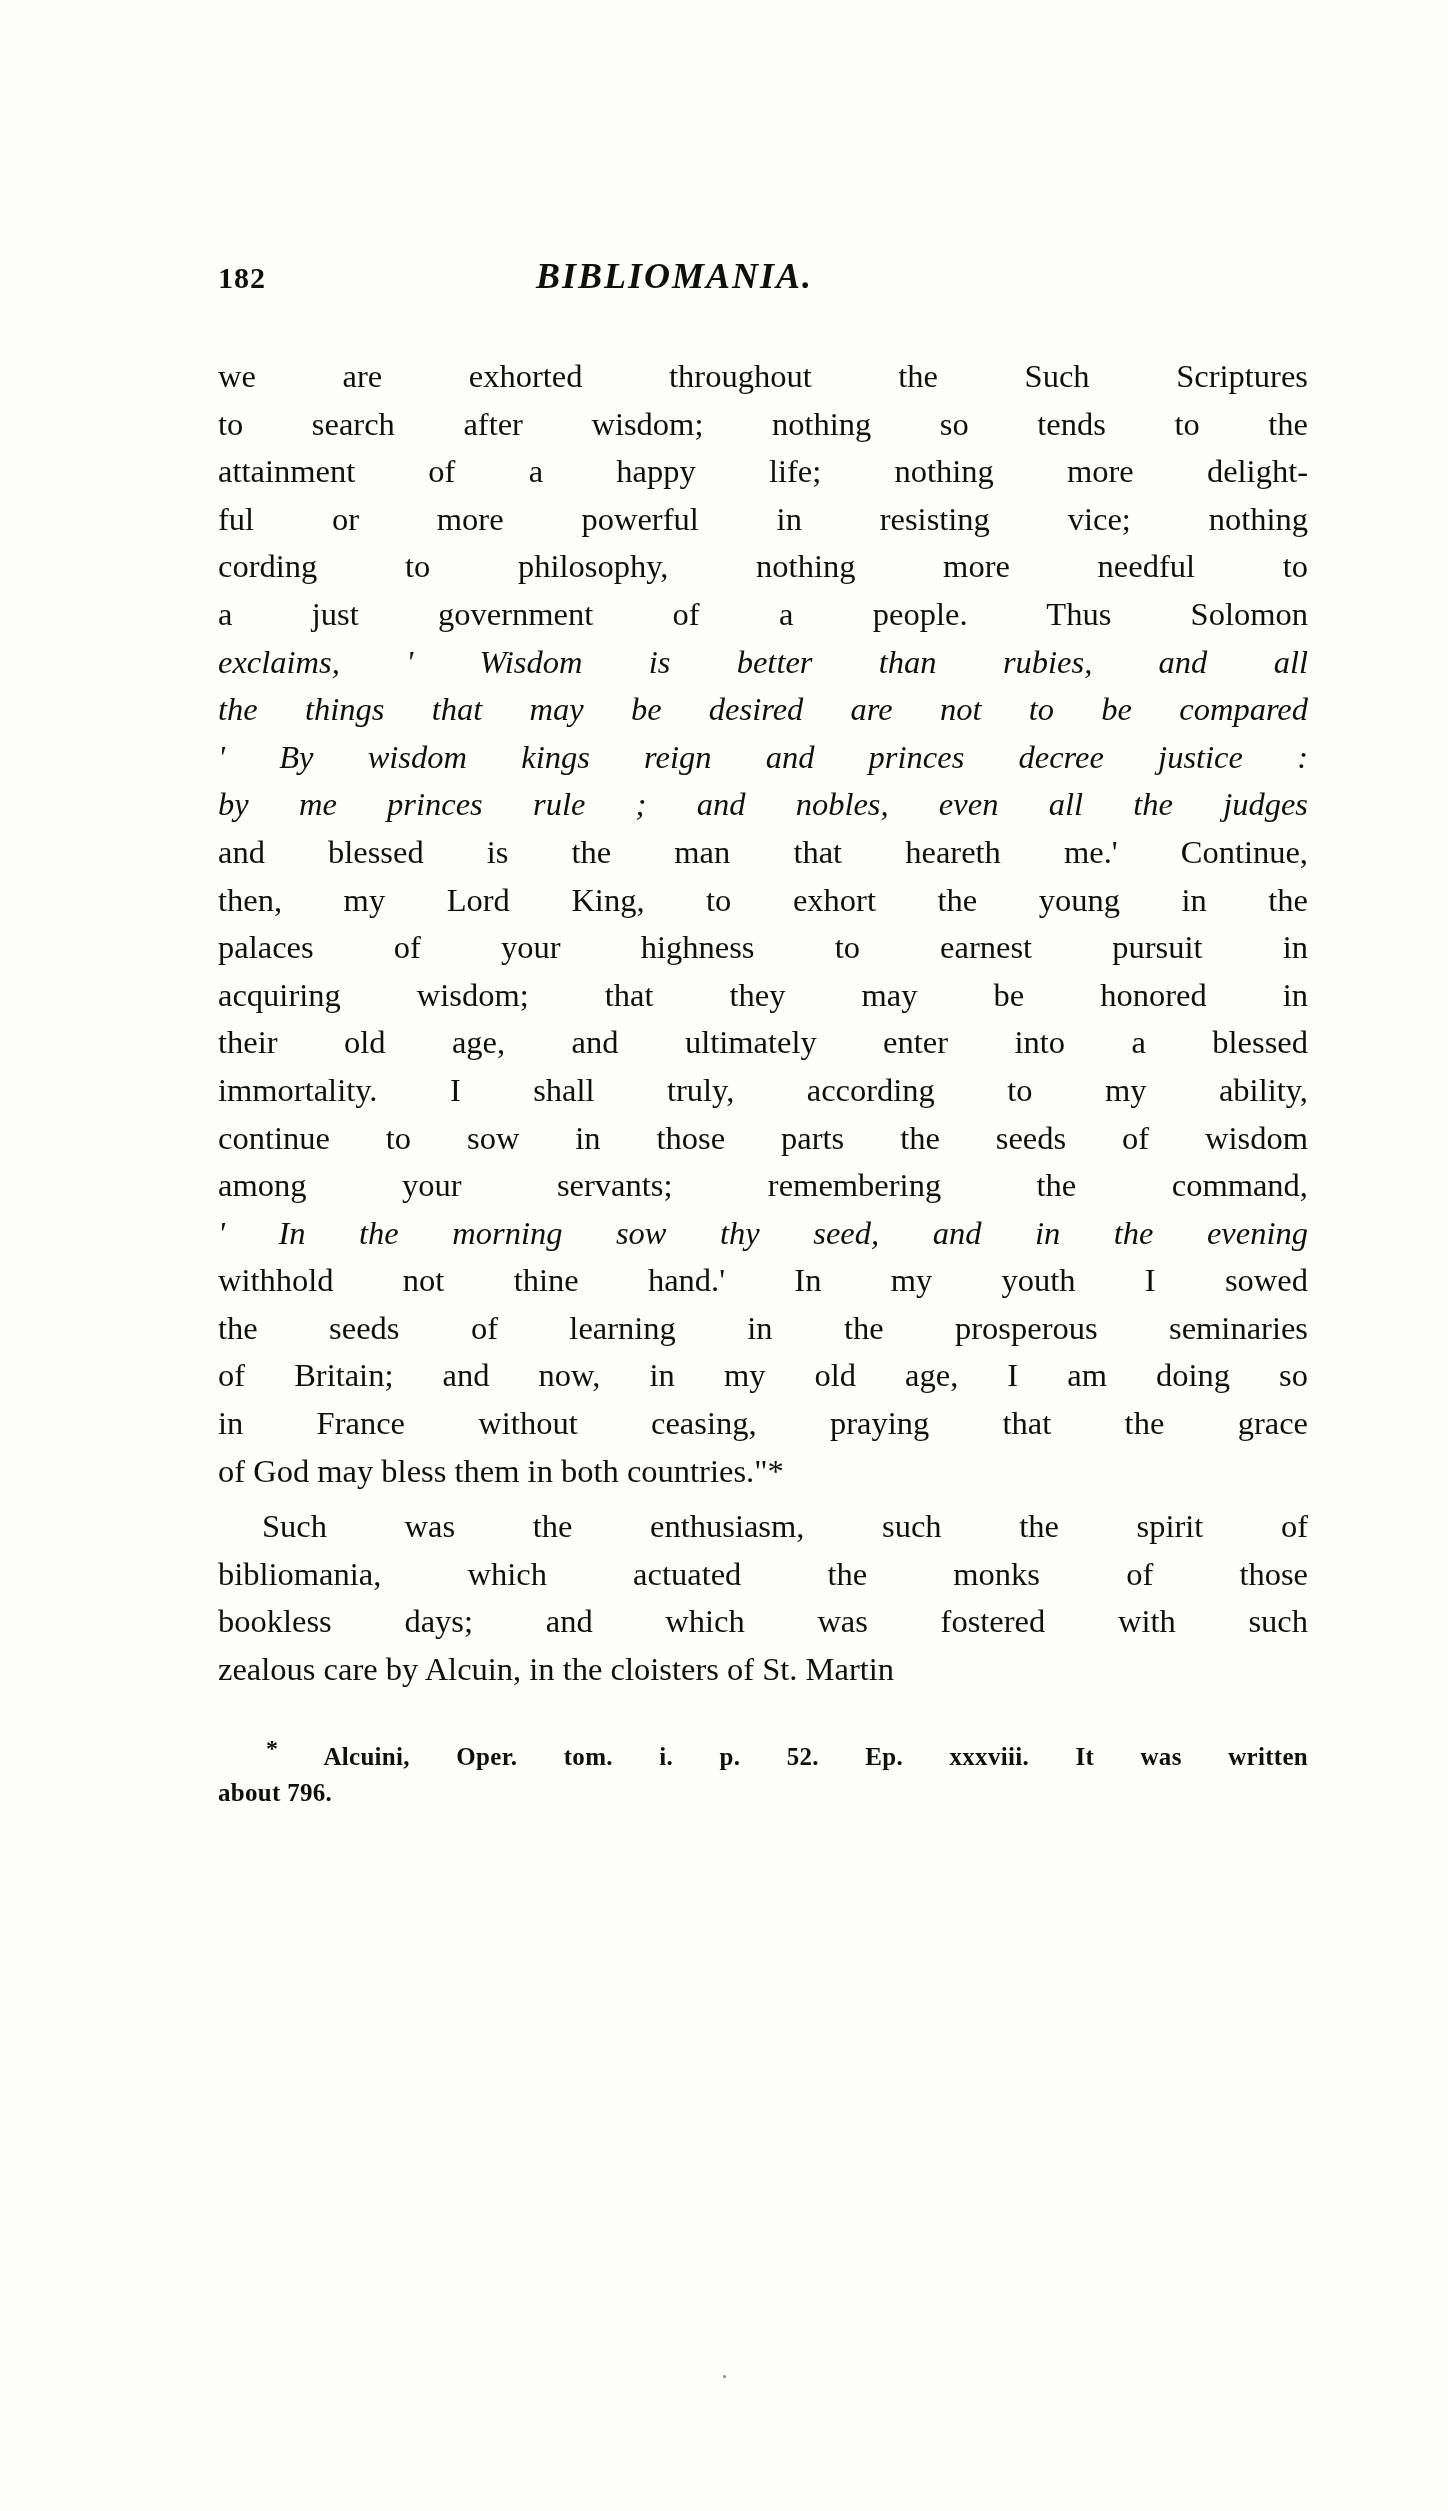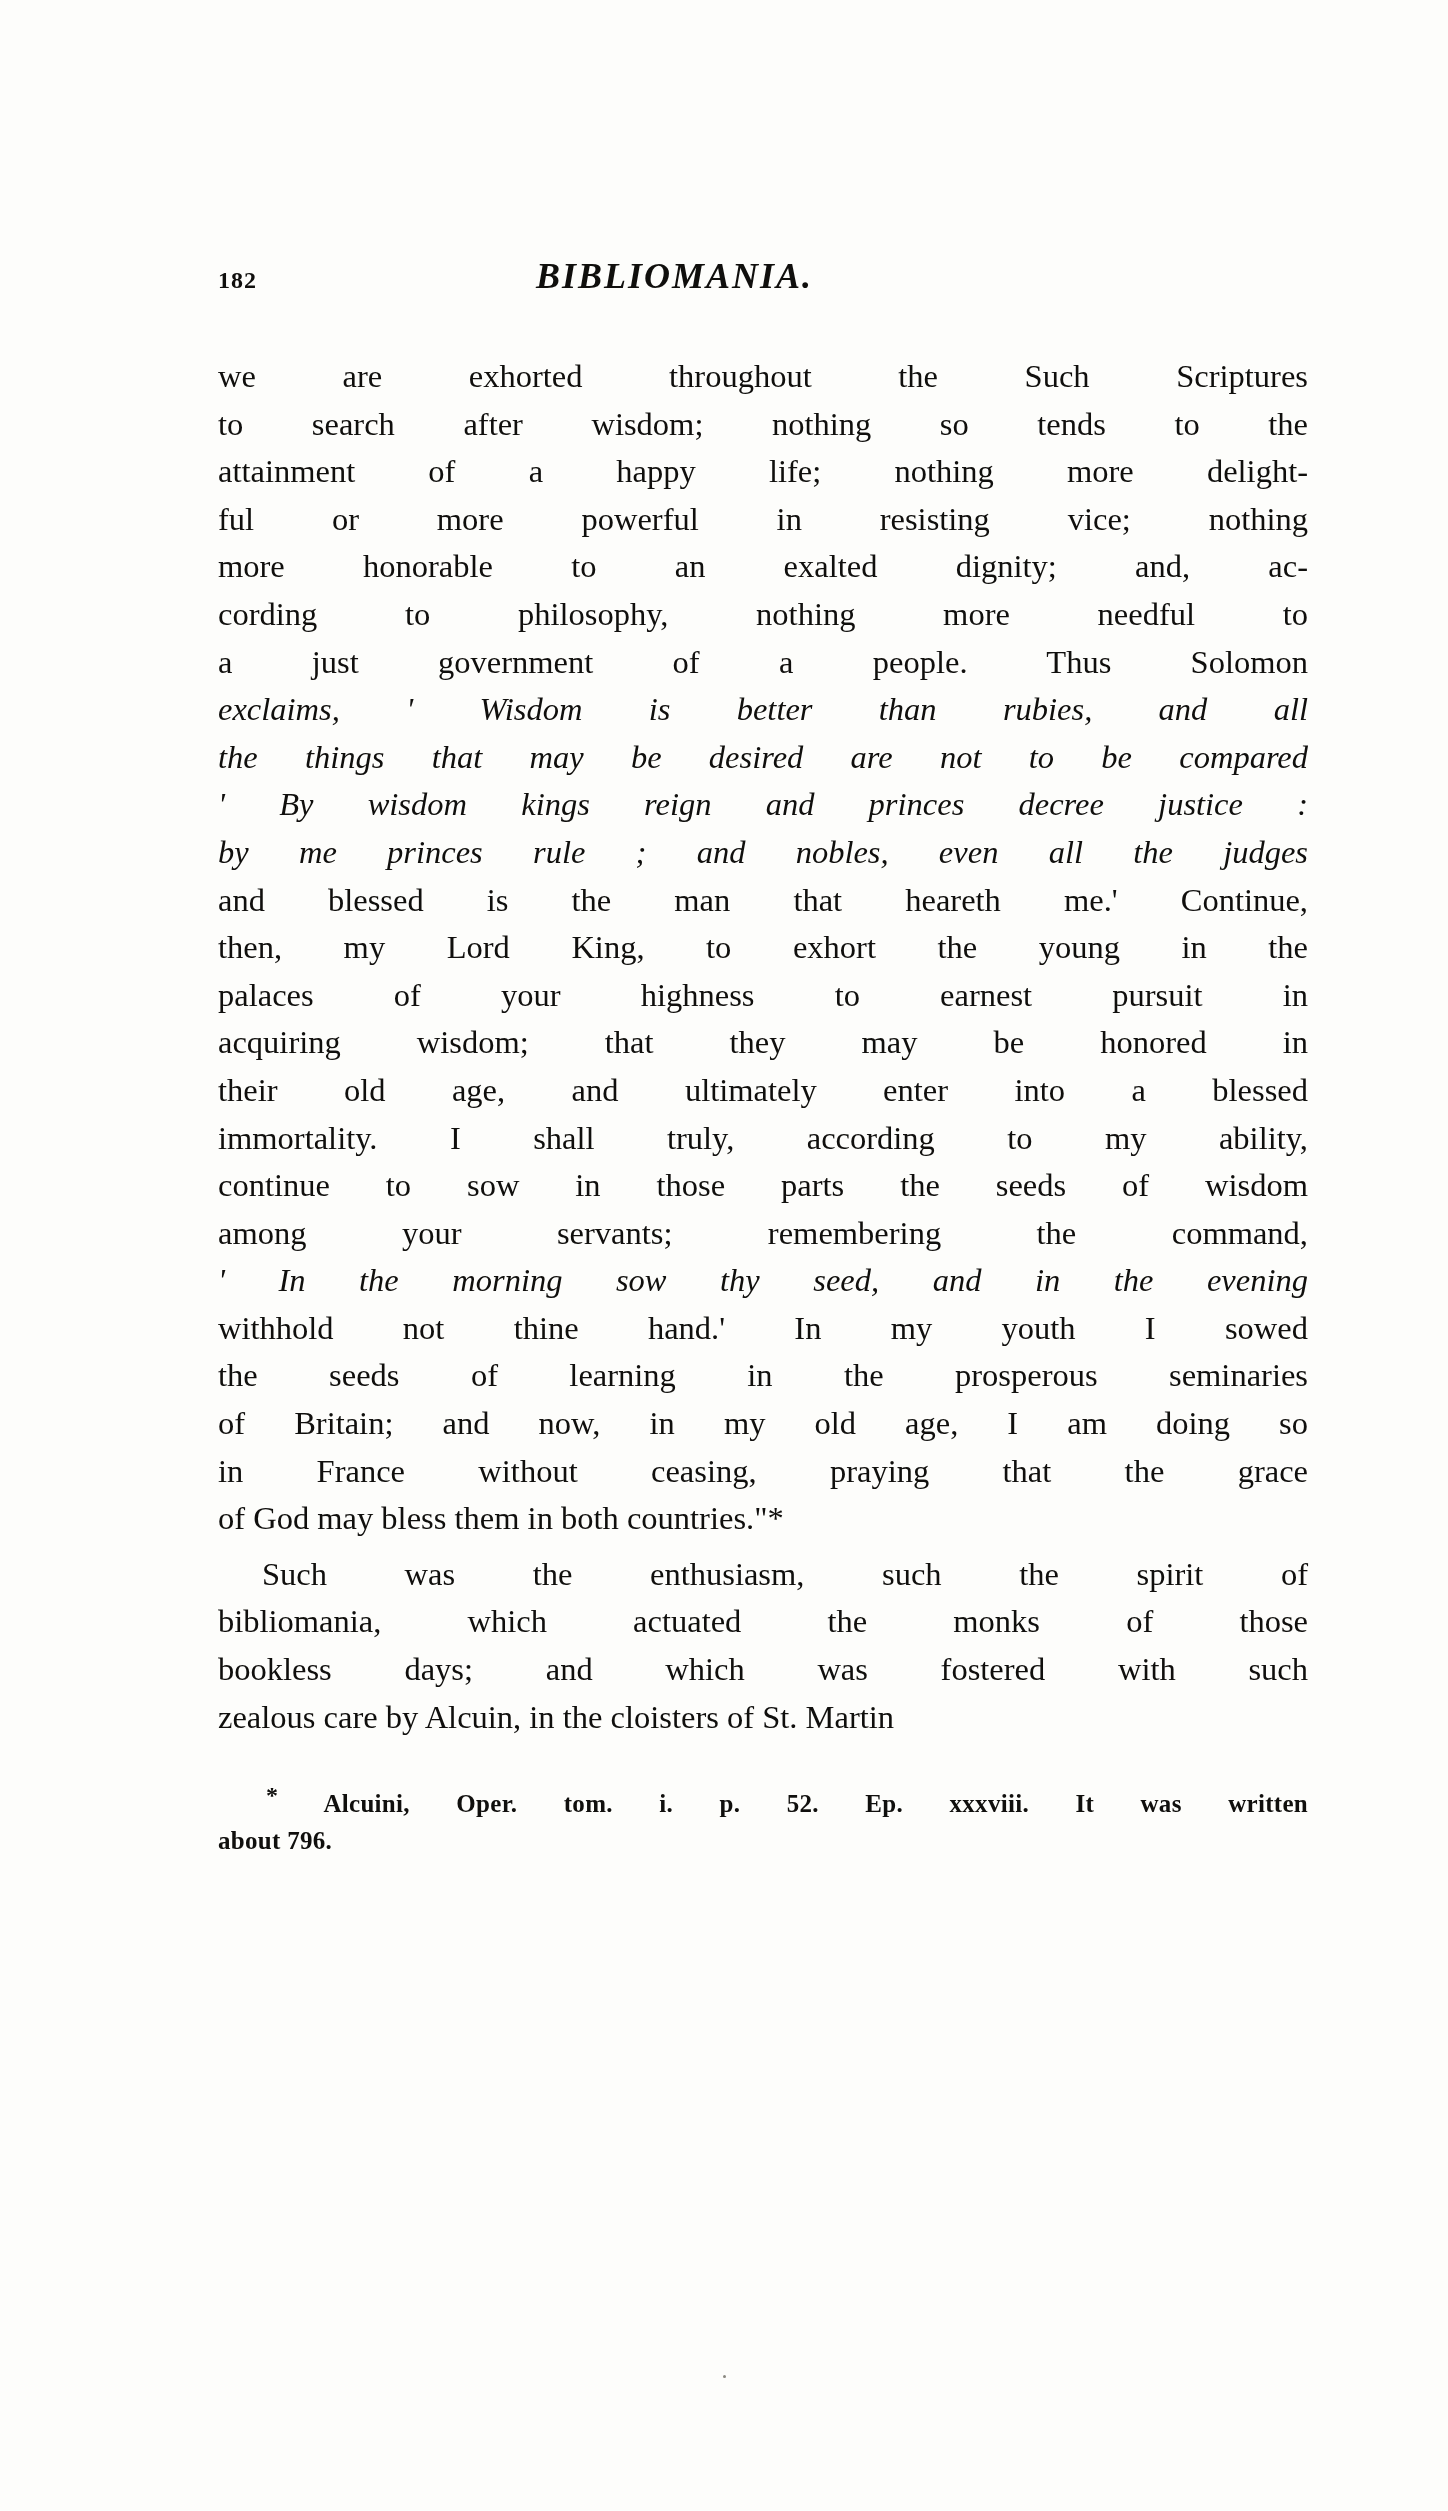--- a/index.html
+++ b/index.html
@@ -28,21 +28,21 @@
     top: 255px;
     width: 1090px;
   }
   .header-row {
     display: flex;
     align-items: baseline;
     height: 52px;
   }
   .folio {
     font-family: "Liberation Serif", serif;
-    font-size: 24px;
+    font-size: 30px;
     letter-spacing: 1px;
     font-weight: 600;
     width: 150px;
   }
   .running-head {
     flex: 1;
     text-align: left;
     padding-left: 168px;
     font-style: italic;
     font-weight: 700;
@@ -123,21 +123,20 @@
       <div class="running-head">BIBLIOMANIA.</div>
     </div>
 
     <div class="body-block">
 
       <p class="para">
         <span class="ln">we are exhorted throughout the Such Scriptures</span>
         <span class="ln">to search after wisdom; nothing so tends to the</span>
         <span class="ln">attainment of a happy life; nothing more delight-</span>
         <span class="ln">ful or more powerful in resisting vice; nothing</span>
-        <span class="ln">more honorable to an exalted dignity; and, ac-</span>
         <span class="ln">cording to philosophy, nothing more needful to</span>
         <span class="ln">a just government of a people.   Thus Solomon</span>
         <span class="ln it">exclaims, ' Wisdom is better than rubies, and all</span>
         <span class="ln it">the things that may be desired are not to be compared</span>
         <span class="ln it">' By wisdom kings reign and princes decree justice :</span>
         <span class="ln it">by me princes rule ; and nobles, even all the judges</span>
         <span class="ln">and blessed is the man that heareth me.'  Continue,</span>
         <span class="ln">then, my Lord King, to exhort the young in the</span>
         <span class="ln">palaces of your highness to earnest pursuit in</span>
         <span class="ln">acquiring wisdom; that they may be honored in</span>

